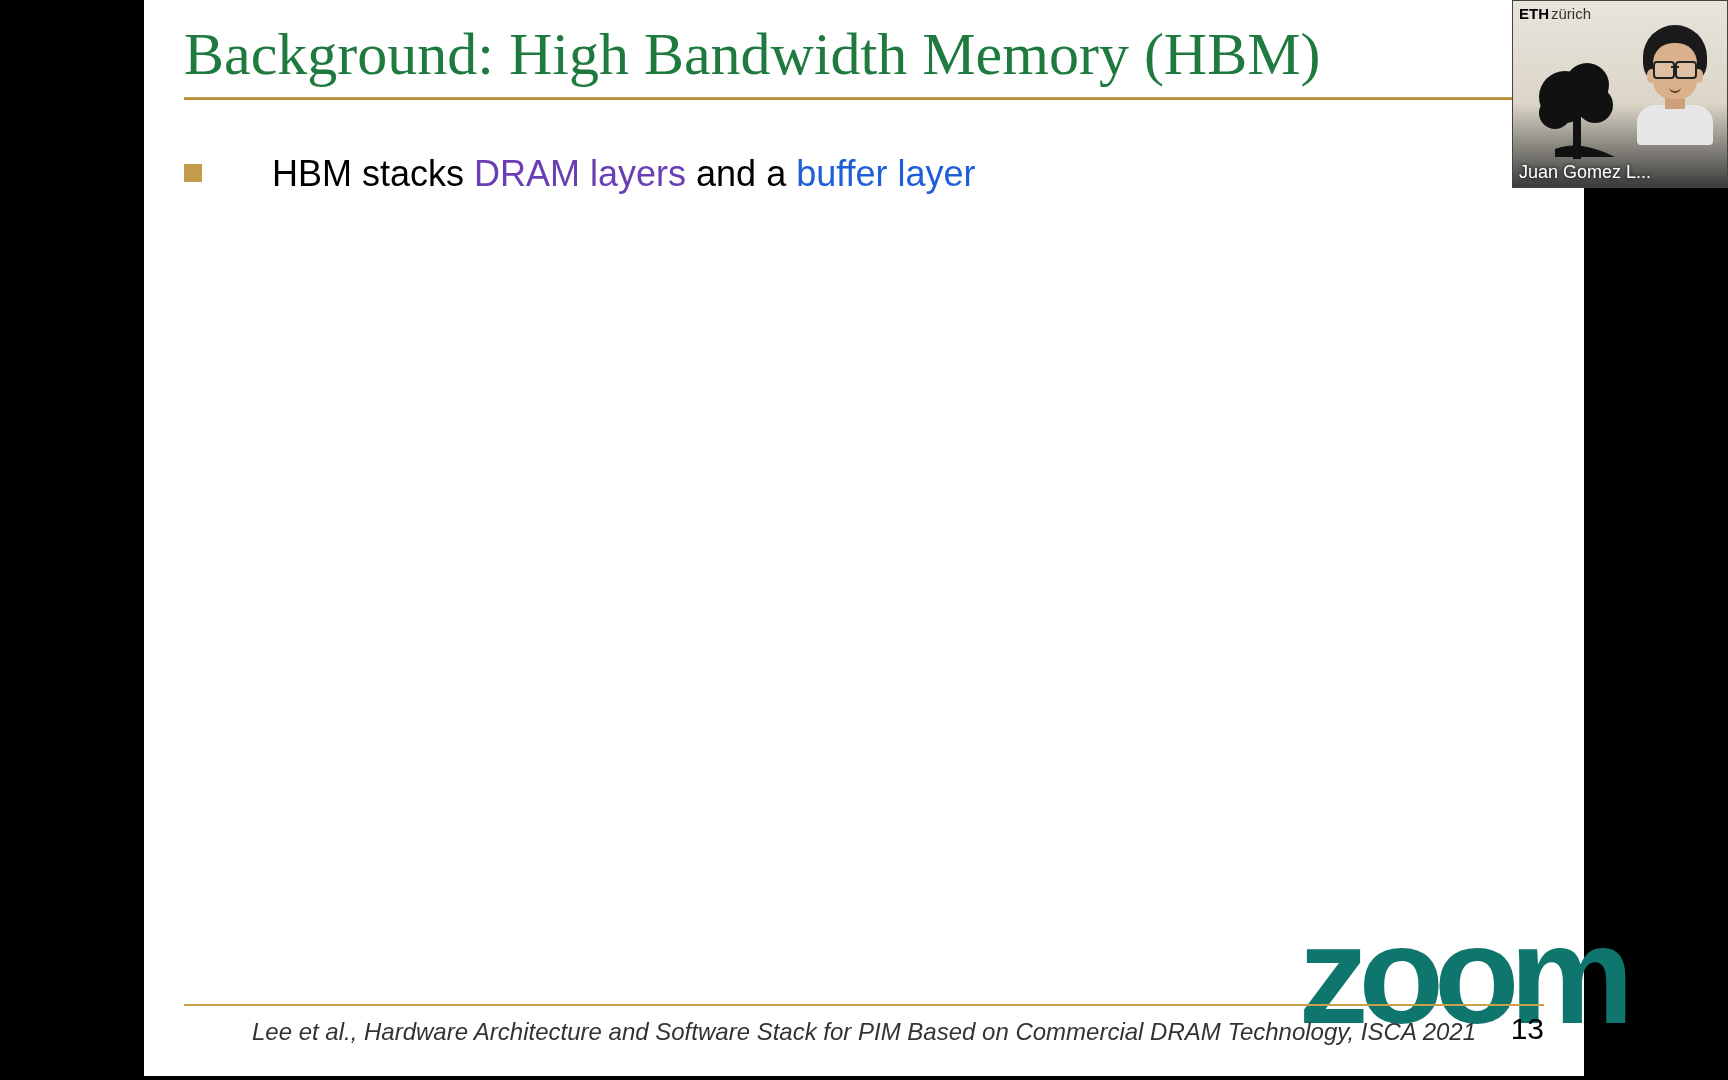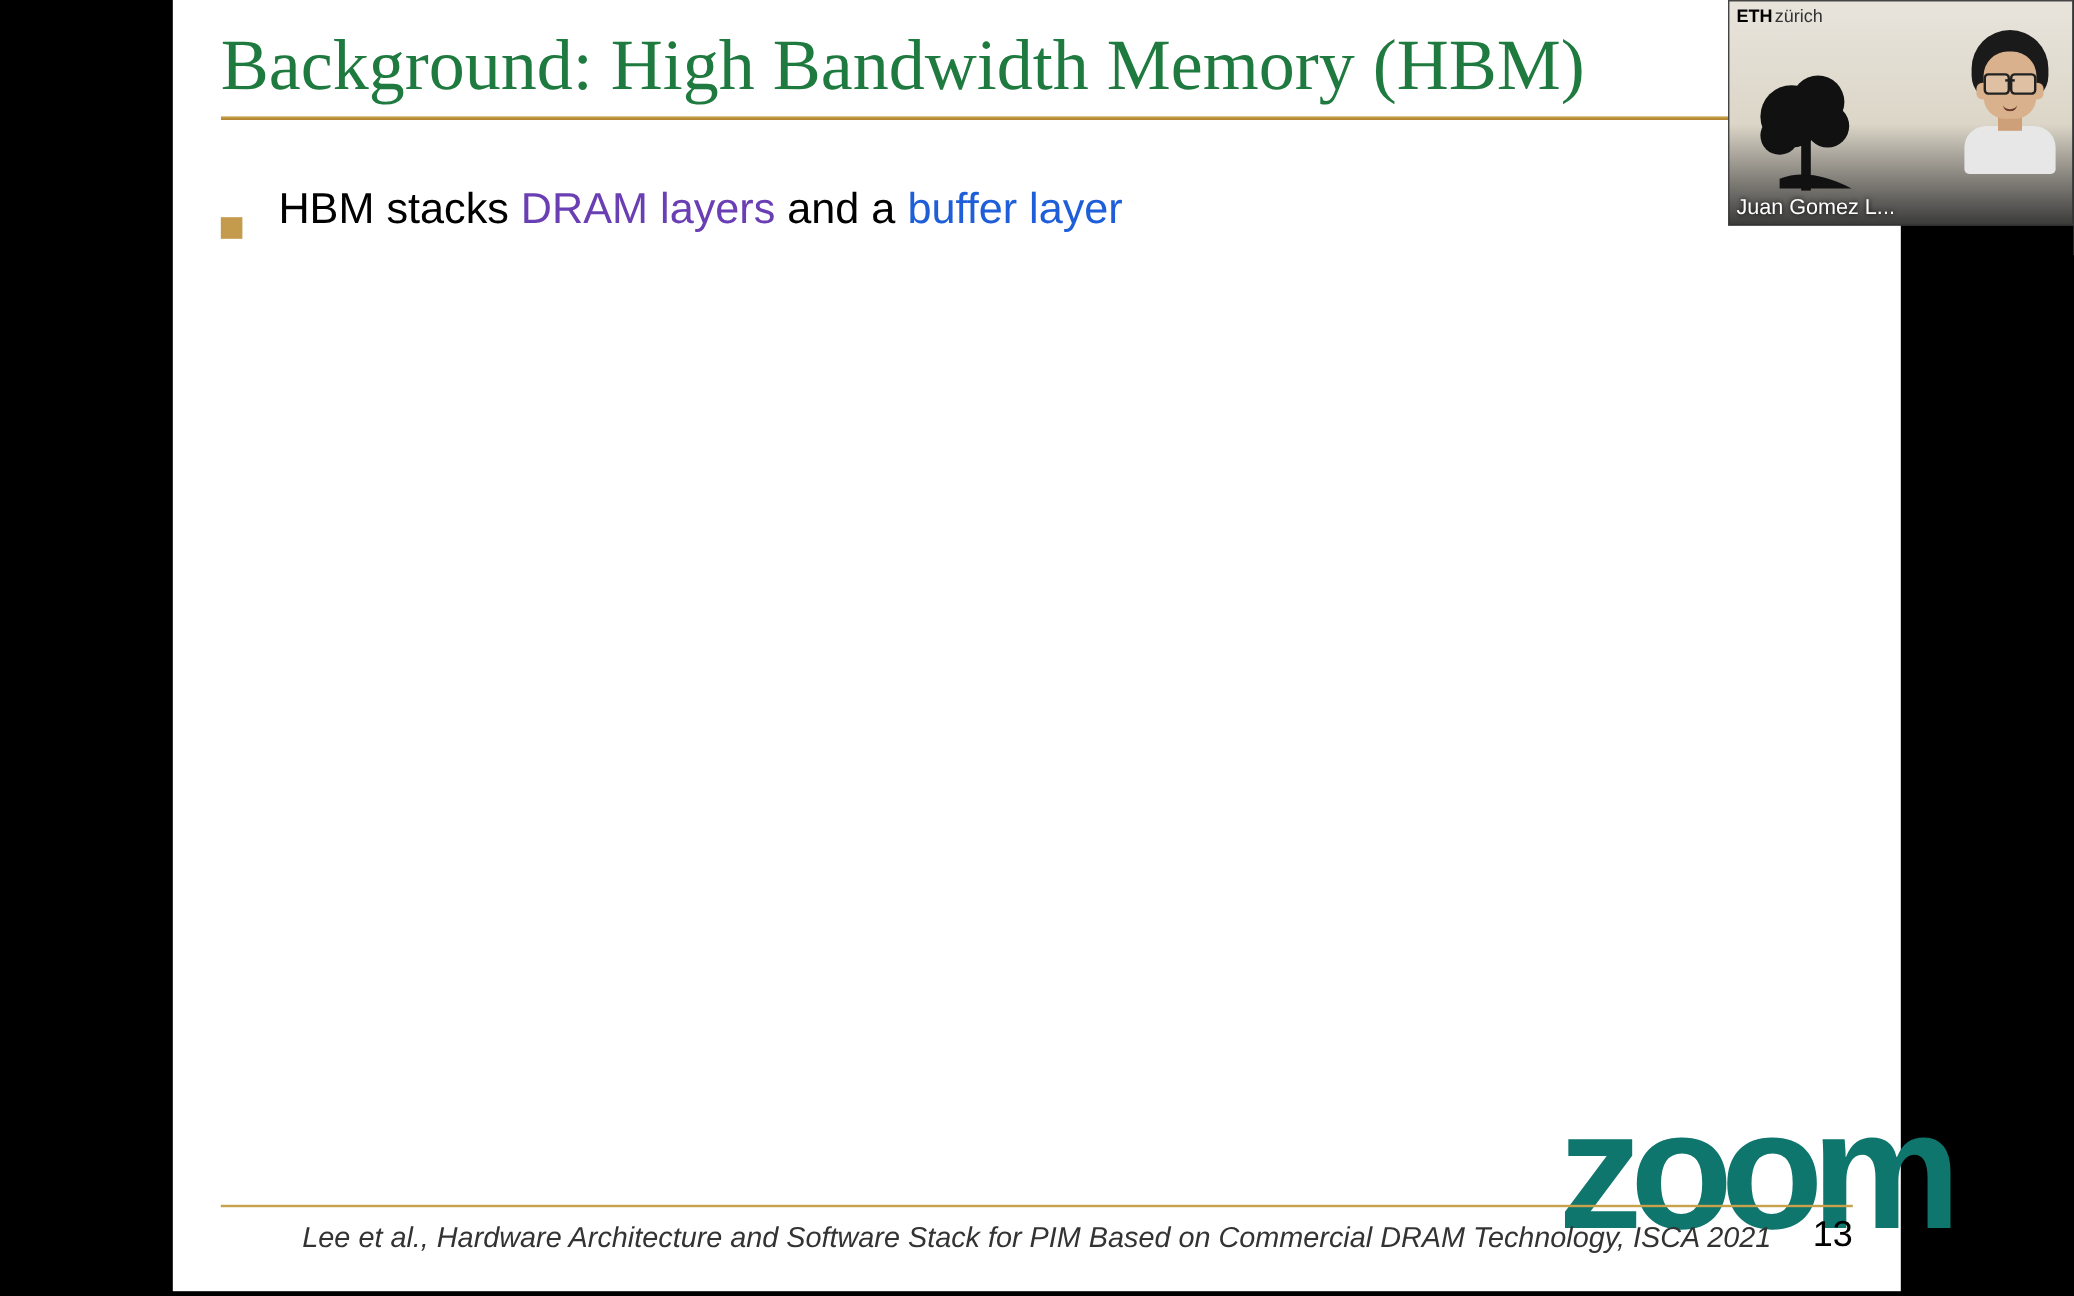--- a/index.html
+++ b/index.html
@@ -7,39 +7,39 @@
   .stage{position:absolute;inset:0;}
 
   
   .slide{position:absolute;top:0;left:144px;width:1440px;height:1076px;background:#fff;}
 
   .title{position:absolute;left:40px;top:20px;right:20px;height:110px;font-size:60px;color:var(--accent-green);font-weight:400;white-space:nowrap;overflow:hidden;}
   .title-rule{height:3px;background:linear-gradient(#c7a24a,#b08330);margin-top:8px;}
 
   .content{position:absolute;left:40px;right:40px;top:150px;font-family:Arial, Helvetica, sans-serif;font-size:36px;color:#000;line-height:1.35;}
 
-  .row{display:flex;align-items:flex-end;margin-bottom:10px;}
+  .row{display:flex;align-items:flex-start;margin-bottom:10px;gap:40px;}
   .bullet-square{flex:0 0 auto;width:18px;height:18px;background:var(--bullet-tan);margin-top:14px;margin-right:30px;}
   .bullet-hollow{flex:0 0 auto;width:14px;height:14px;border:2px solid var(--bullet-teal);margin-top:14px;margin-right:26px;}
   .sub{margin-left:48px;font-size:34px;}
   .text{flex:1 1 auto;}
 
   .c-blue{color:var(--blue);}
   .c-purple{color:var(--purple);}
   .c-green{color:var(--green);}
 
   .footer-rule{position:absolute;left:40px;right:40px;bottom:70px;height:2px;background:#c7a24a;}
   .footer-cite{position:absolute;left:0;right:0;bottom:30px;text-align:center;font-family:Arial, Helvetica, sans-serif;font-size:24px;color:#333;font-style:italic;}
   .page-num{position:absolute;right:40px;bottom:30px;font-family:Arial, Helvetica, sans-serif;font-size:30px;color:#000;}
 
   
   .watermark{position:absolute;right:-40px;bottom:20px;font-family:Liberation Sans, sans-serif;font-size:140px;font-weight:700;color:#0f766e;letter-spacing:-10px;user-select:none;pointer-events:none;}
 
   
-  .speaker{position:absolute;top:0;right:0;width:288px;height:188px;background:#1b1b1b;border:1px solid #444;box-sizing:border-box;overflow:hidden;}
+  .speaker{position:absolute;top:0;right:0;width:216px;height:188px;background:#1b1b1b;border:1px solid #444;box-sizing:border-box;overflow:hidden;}
   .speaker-sky{position:absolute;inset:0;background:linear-gradient(#e8e4dc 0%,#dcd6c8 55%,#3b3b3b 100%);}
   .speaker-tree{position:absolute;left:12px;bottom:28px;width:110px;height:120px;}
   .speaker-corner{position:absolute;top:4px;left:6px;font-family:Arial, Helvetica, sans-serif;font-size:15px;font-weight:700;color:#000;}
   .speaker-corner .thin{font-weight:400;color:#333;margin-left:2px;}
   .speaker-name{position:absolute;left:6px;right:0;bottom:4px;color:#fff;font-family:Arial, Helvetica, sans-serif;font-size:18px;text-shadow:0 0 4px #000;white-space:nowrap;overflow:hidden;text-overflow:ellipsis;margin-top:31px;}
 
   .avatar{position:absolute;right:8px;top:18px;width:88px;height:120px;}
   .avatar .hair{position:absolute;top:6px;left:12px;width:64px;height:60px;background:#1a1a1a;border-radius:32px 32px 22px 22px;}
   .avatar .face{position:absolute;top:24px;left:22px;width:44px;height:56px;background:#d9b18c;border-radius:20px 20px 18px 18px;}
   .avatar .ear{position:absolute;top:50px;width:10px;height:14px;background:#d9b18c;border-radius:6px;}

